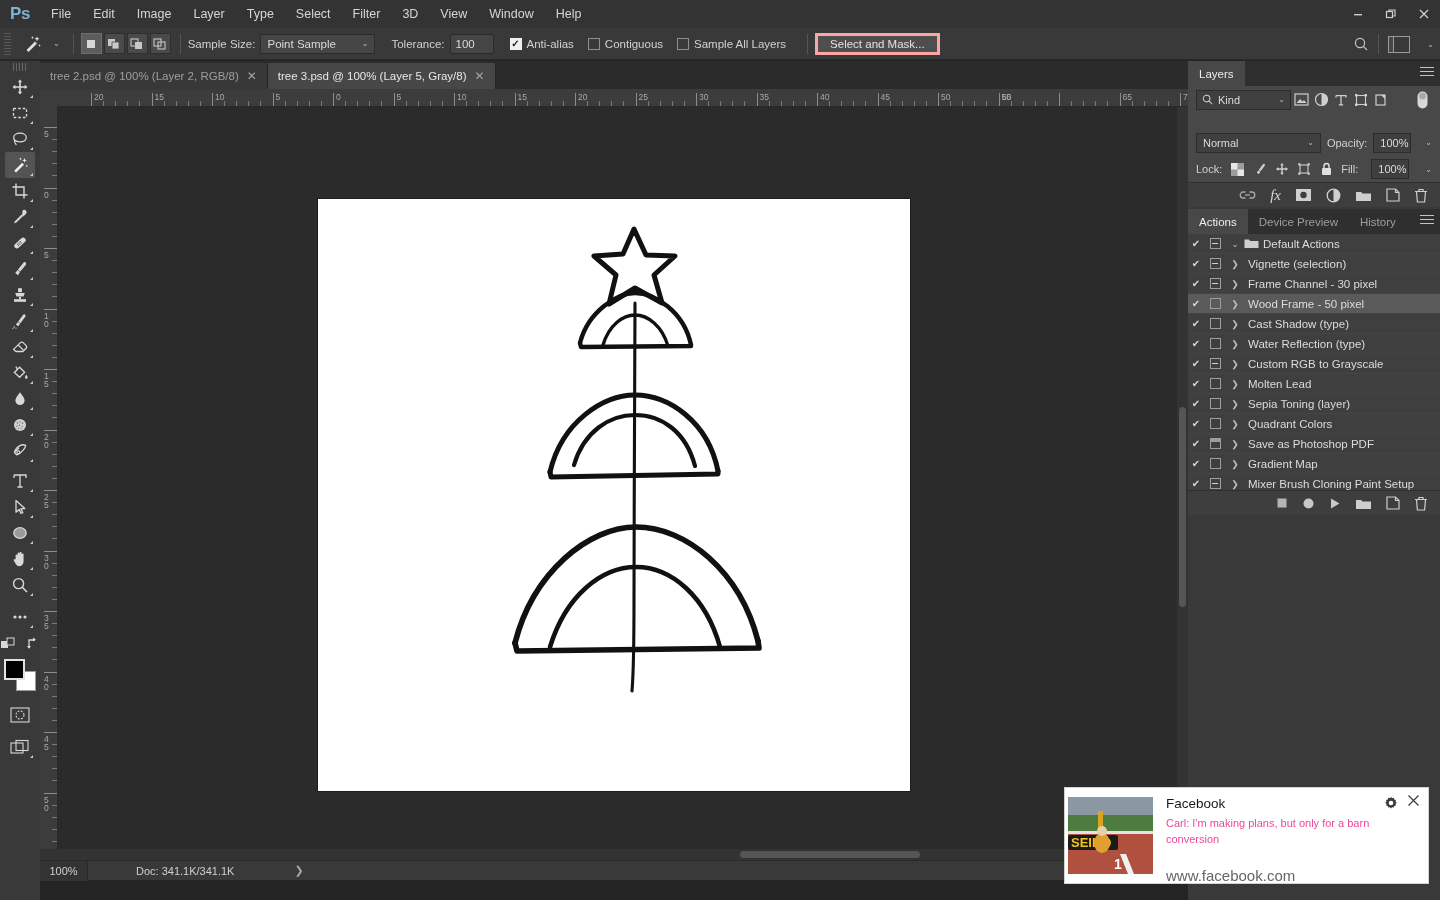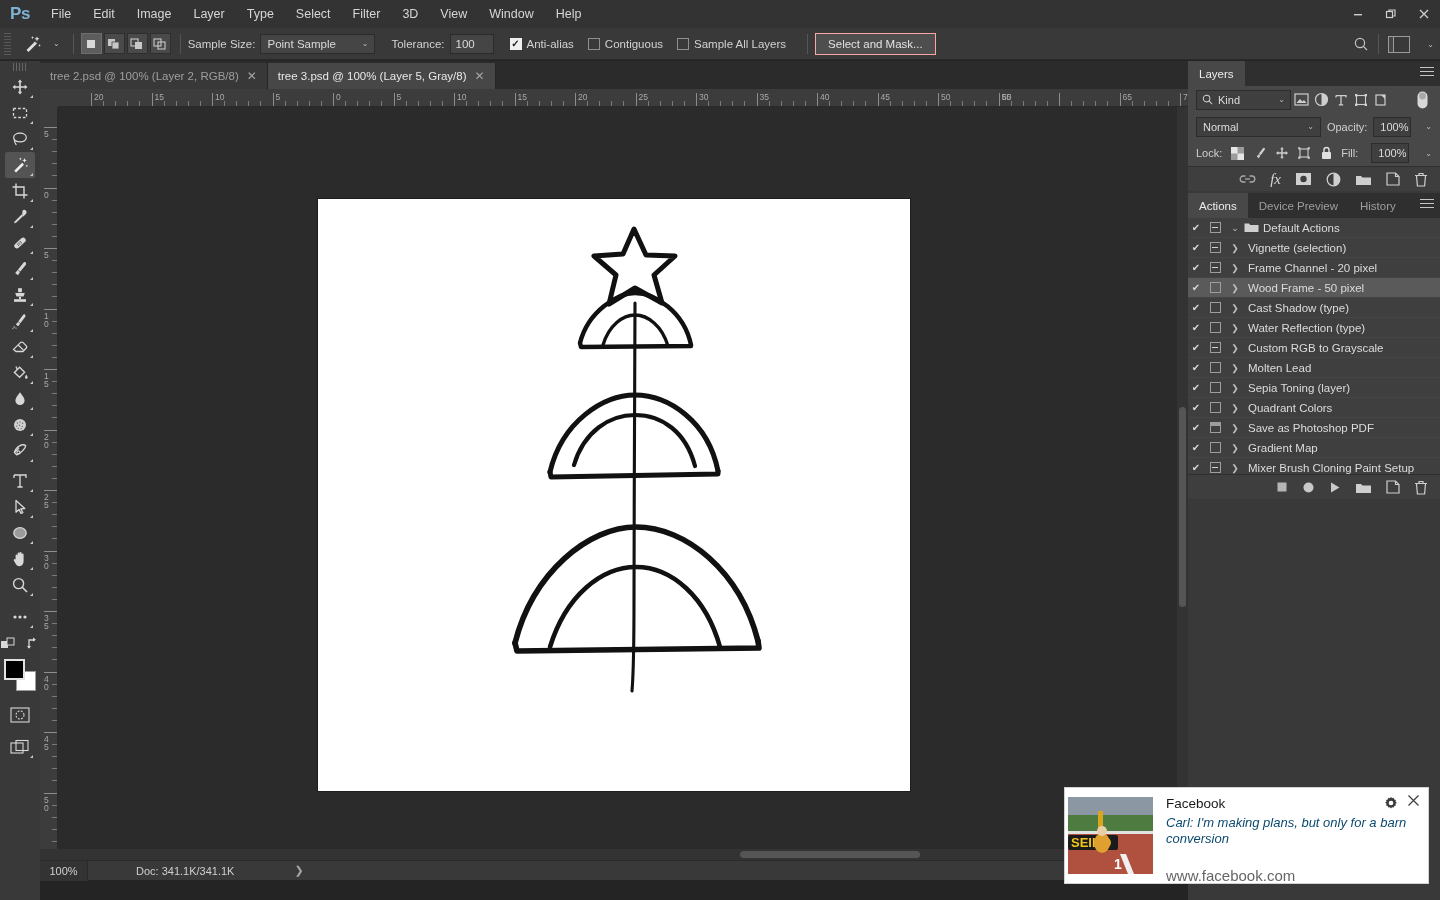--- a/index.html
+++ b/index.html
@@ -60,21 +60,21 @@
   }
   .cb-wrap { display:flex; align-items:center; gap:5px; margin-right:14px; }
   .cb {
     width:12px; height:12px; background:#3a3a3a; border:1px solid #8e8e8e;
     display:flex; align-items:center; justify-content:center;
   }
   .cb.checked { background:#f0f0f0; border-color:#f0f0f0; }
   .cb.checked::after { content:"✓"; color:#1a1a1a; font-size:10px; line-height:1; font-weight:bold; }
   .cb-label { color:#d2d2d2; font-size:11.5px; }
   .btn-flat {
-    height:22px; background:#4e4e4e; border:1px solid #fca5a5; color:#e2e2e2;
+    height:22px; background:#4e4e4e; border:3px solid #fca5a5; color:#e2e2e2;
     font-size:11.5px; display:flex; align-items:center; padding:0 12px;
   }
   .ob-right { position:absolute; right:6px; top:0; height:32px; display:flex; align-items:center; gap:9px; }
   .ws-box { width:22px;height:17px;border:1px solid #9a9a9a; display:flex; }
   .ws-box i { display:block; width:5px; border-right:1px solid #9a9a9a; background:#9a9a9a22;}
 
   
   .tabbar {
     position:absolute; top:61px; left:40px; width:1148px; height:28px;
     background:#2b2b2b; display:flex; align-items:flex-end;
@@ -145,21 +145,21 @@
   .ptab { padding:0 11px; display:flex; align-items:center; font-size:11.5px; color:#9e9e9e; }
   .ptab.active { background:#484848; color:#ececec; }
   .pmenu { position:absolute; right:6px; top:6px; width:14px; height:12px;
     background: repeating-linear-gradient(to bottom, #c4c4c4 0 1.5px, transparent 1.5px 4px); }
   .panel-body { background:#484848; }
   .row { display:flex; align-items:center; padding:0 8px; }
   .filter-row { height:27px; gap:0; }
   .kind-select { width:95px; height:20px; background:#3f3f3f; border:1px solid #2c2c2c;
      display:flex; align-items:center; gap:5px; padding:0 5px; color:#dcdcdc; font-size:11px; }
   .ficon { width:20px; height:20px; display:flex; align-items:center; justify-content:center; }
-  .blend-row { height:27px; gap:6px; }
+  .blend-row { height:27px; gap:6px;margin-top:16px; }
   .blend-select { width:127px; height:20px; background:#3f3f3f; border:1px solid #2c2c2c;
      display:flex; align-items:center; justify-content:space-between; padding:0 6px;
      color:#dcdcdc; font-size:11px; }
   .lbl { color:#d0d0d0; font-size:11px; }
   .val-box { height:20px; background:#3f3f3f; border:1px solid #2c2c2c; color:#dcdcdc;
      font-size:11px; display:flex; align-items:center; padding:0 6px; }
   .lock-row { height:26px; gap:8px; }
   .layer-list { background:#3f3f3f; height:246px; }
   .layer-item { height:44px; display:flex; align-items:center; background:#545454; gap:8px; padding:0 4px; }
   .eye { width:22px; display:flex; align-items:center; justify-content:center; }
@@ -186,21 +186,21 @@
   
   .toast {
     position:absolute; left:1065px; top:788px; width:363px; height:95px;
     background:#ffffff; box-shadow:0 0 0 1px #d2d2d2;
     display:flex; overflow:hidden;
   }
   .toast-img { width:85px; height:77px; margin:9px 0 0 3px; position:relative; overflow:hidden;
      background:linear-gradient(to bottom,#7c8f9e 0 22%, #4d7c3e 22% 46%, #b14a3c 46% 100%); }
   .toast-body { flex:1; padding:8px 10px 0 13px; position:relative; }
   .toast-title { color:#1a1a1a; font-size:13.5px; margin-bottom:4px; }
-  .toast-msg { color:#0c4a6e; font-size:13px; line-height:16px;font-style:italic; }
+  .toast-msg { color:#ec4899; font-size:11px; line-height:16px; }
   .toast-url { color:#666; font-size:15px; margin-top:20px; }
   .toast-gear { position:absolute; right:30px; top:8px; color:#333; font-size:13px; }
   .toast-x { position:absolute; right:8px; top:6px; color:#333; font-size:14px; }
 </style>
 </head>
 <body>
 
 <div class="app">
 
   <div class="menubar">
@@ -941,21 +941,21 @@
           </div>
           <div class="act-row">
             <div class="act-check">✔</div>
             <div class="act-box">
               <div class="sqbox">
                 <i></i>
               </div>
             </div>
             <div class="act-arrow">❯</div>
             <div style="width: 2px;"></div>
-            <div class="act-label">Frame Channel - 20 pixel</div>
+            <div class="act-label">Frame Channel - 30 pixel</div>
           </div>
           <div class="act-row sel">
             <div class="act-check">✔</div>
             <div class="act-box">
               <div class="sqbox"></div>
             </div>
             <div class="act-arrow">❯</div>
             <div style="width: 2px;"></div>
             <div class="act-label">Wood Frame - 50 pixel</div>
           </div>

